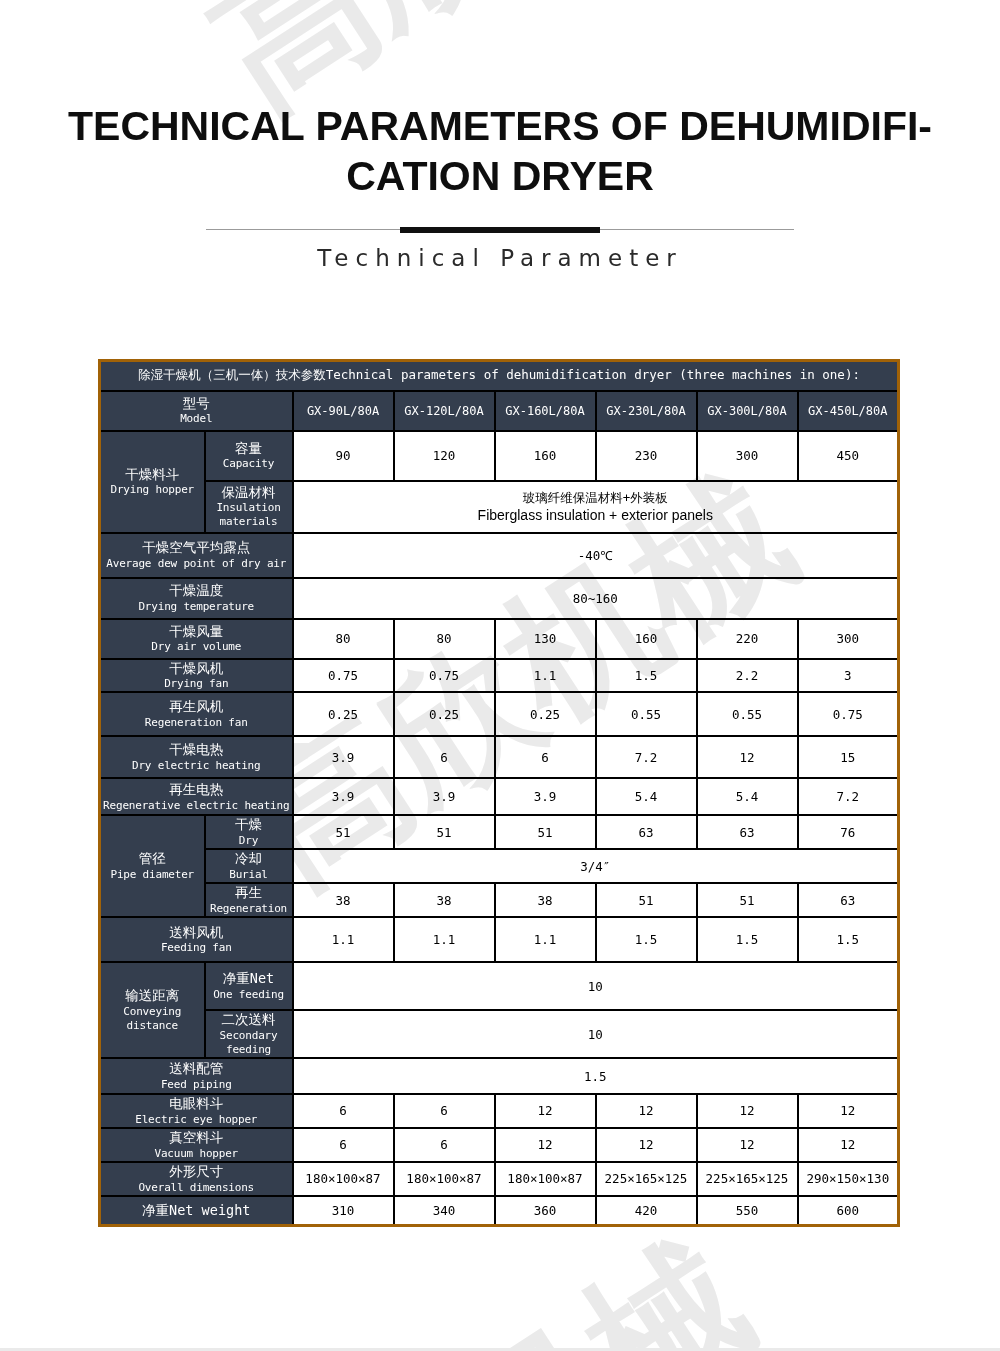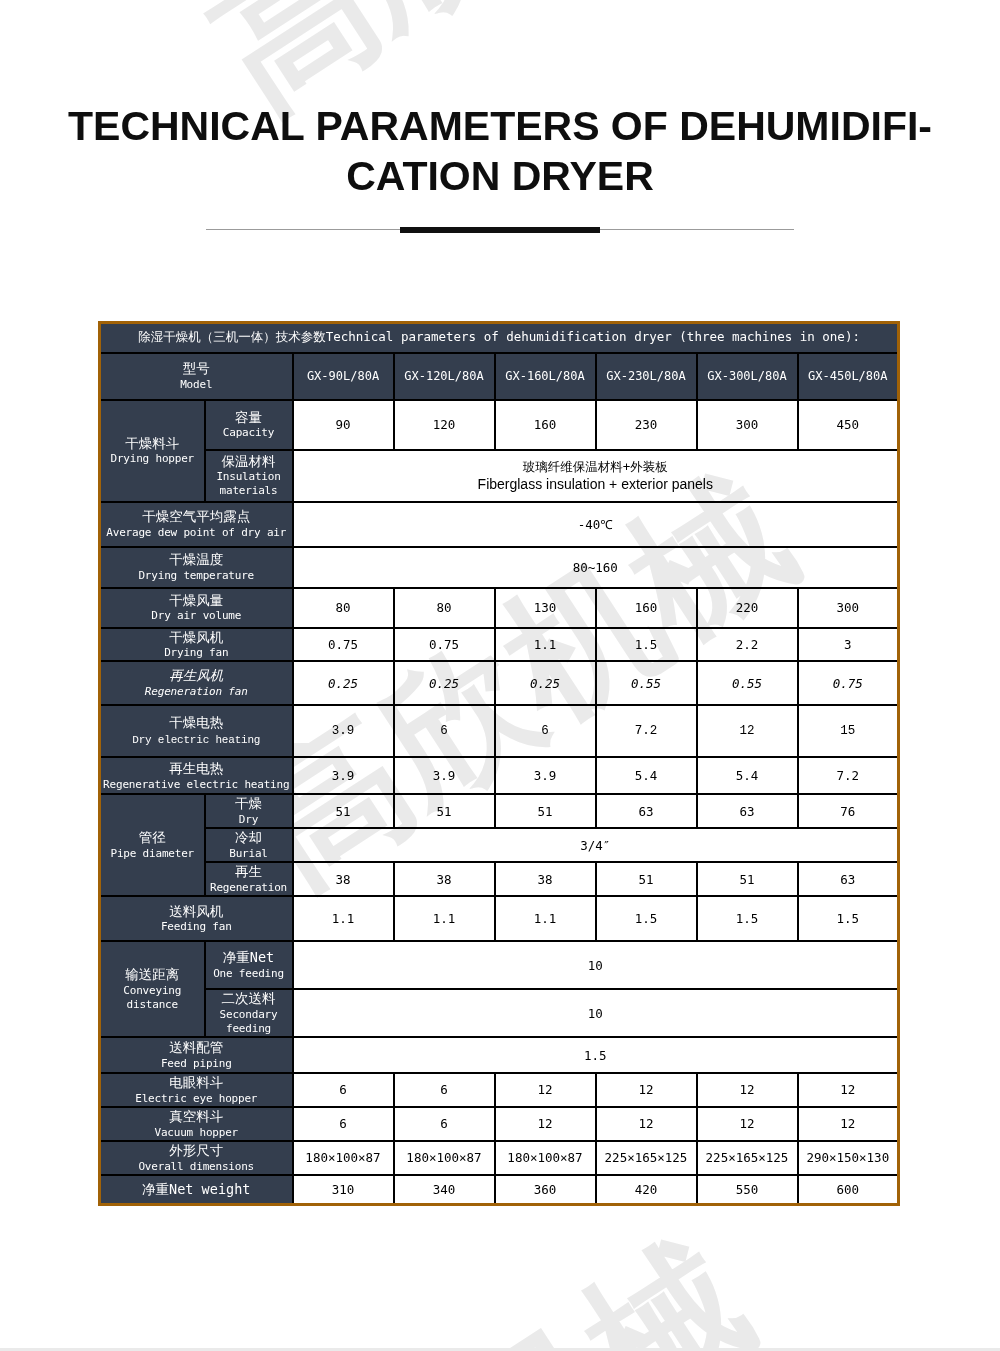--- a/index.html
+++ b/index.html
@@ -84,37 +84,38 @@
   <h1 class="page-title">
     <span>TECHNICAL PARAMETERS OF DEHUMIDIFI-</span>
     <span>CATION DRYER</span>
   </h1>
 
   <div class="divider">
     <div class="line"></div>
     <div class="bar"></div>
   </div>
 
+  <div class="subtitle">Technical Parameter</div>
 
   <table class="spec">
     <colgroup>
       <col style="width:105px">
         <col style="width:88px">
       <col style="width:101px">
         <col style="width:101px">
         <col style="width:101px">
       <col style="width:101px">
         <col style="width:101px">
         <col style="width:101px">
     </colgroup>
     <tbody id="spec-tbody">
       <tr style="height:30px">
         <td class="dark caption-cell" colspan="8">除湿干燥机（三机一体）技术参数Technical parameters of dehumidification dryer (three machines in one):</td>
       </tr>
-      <tr style="height:47px">
+      <tr style="height:40px">
         <td class="dark" colspan="2">
           <div class="zh">型号</div>
           <div class="en">Model</div>
         </td>
         <td class="dark model-cell">GX-90L/80A</td>
         <td class="dark model-cell">GX-120L/80A</td>
         <td class="dark model-cell">GX-160L/80A</td>
         <td class="dark model-cell">GX-230L/80A</td>
         <td class="dark model-cell">GX-300L/80A</td>
         <td class="dark model-cell">GX-450L/80A</td>
@@ -180,33 +181,33 @@
             <div class="zh">干燥风机</div>
             <div class="en">Drying fan</div>
           </td>
           <td class="val">0.75</td>
           <td class="val">0.75</td>
           <td class="val">1.1</td>
           <td class="val">1.5</td>
           <td class="val">2.2</td>
           <td class="val">3</td>
         </tr>
-        <tr style="height: 44px; font-style: italic;">
+        <tr style="height: 44px;">
           <td class="dark" colspan="2">
             <div class="zh">再生风机</div>
             <div class="en">Regeneration fan</div>
           </td>
           <td class="val">0.25</td>
           <td class="val">0.25</td>
           <td class="val">0.25</td>
           <td class="val">0.55</td>
           <td class="val">0.55</td>
           <td class="val">0.75</td>
         </tr>
-        <tr style="height: 52px; font-family: Liberation Mono, monospace;">
+        <tr style="height: 42px;">
           <td class="dark" colspan="2">
             <div class="zh">干燥电热</div>
             <div class="en">Dry electric heating</div>
           </td>
           <td class="val">3.9</td>
           <td class="val">6</td>
           <td class="val">6</td>
           <td class="val">7.2</td>
           <td class="val">12</td>
           <td class="val">15</td>

